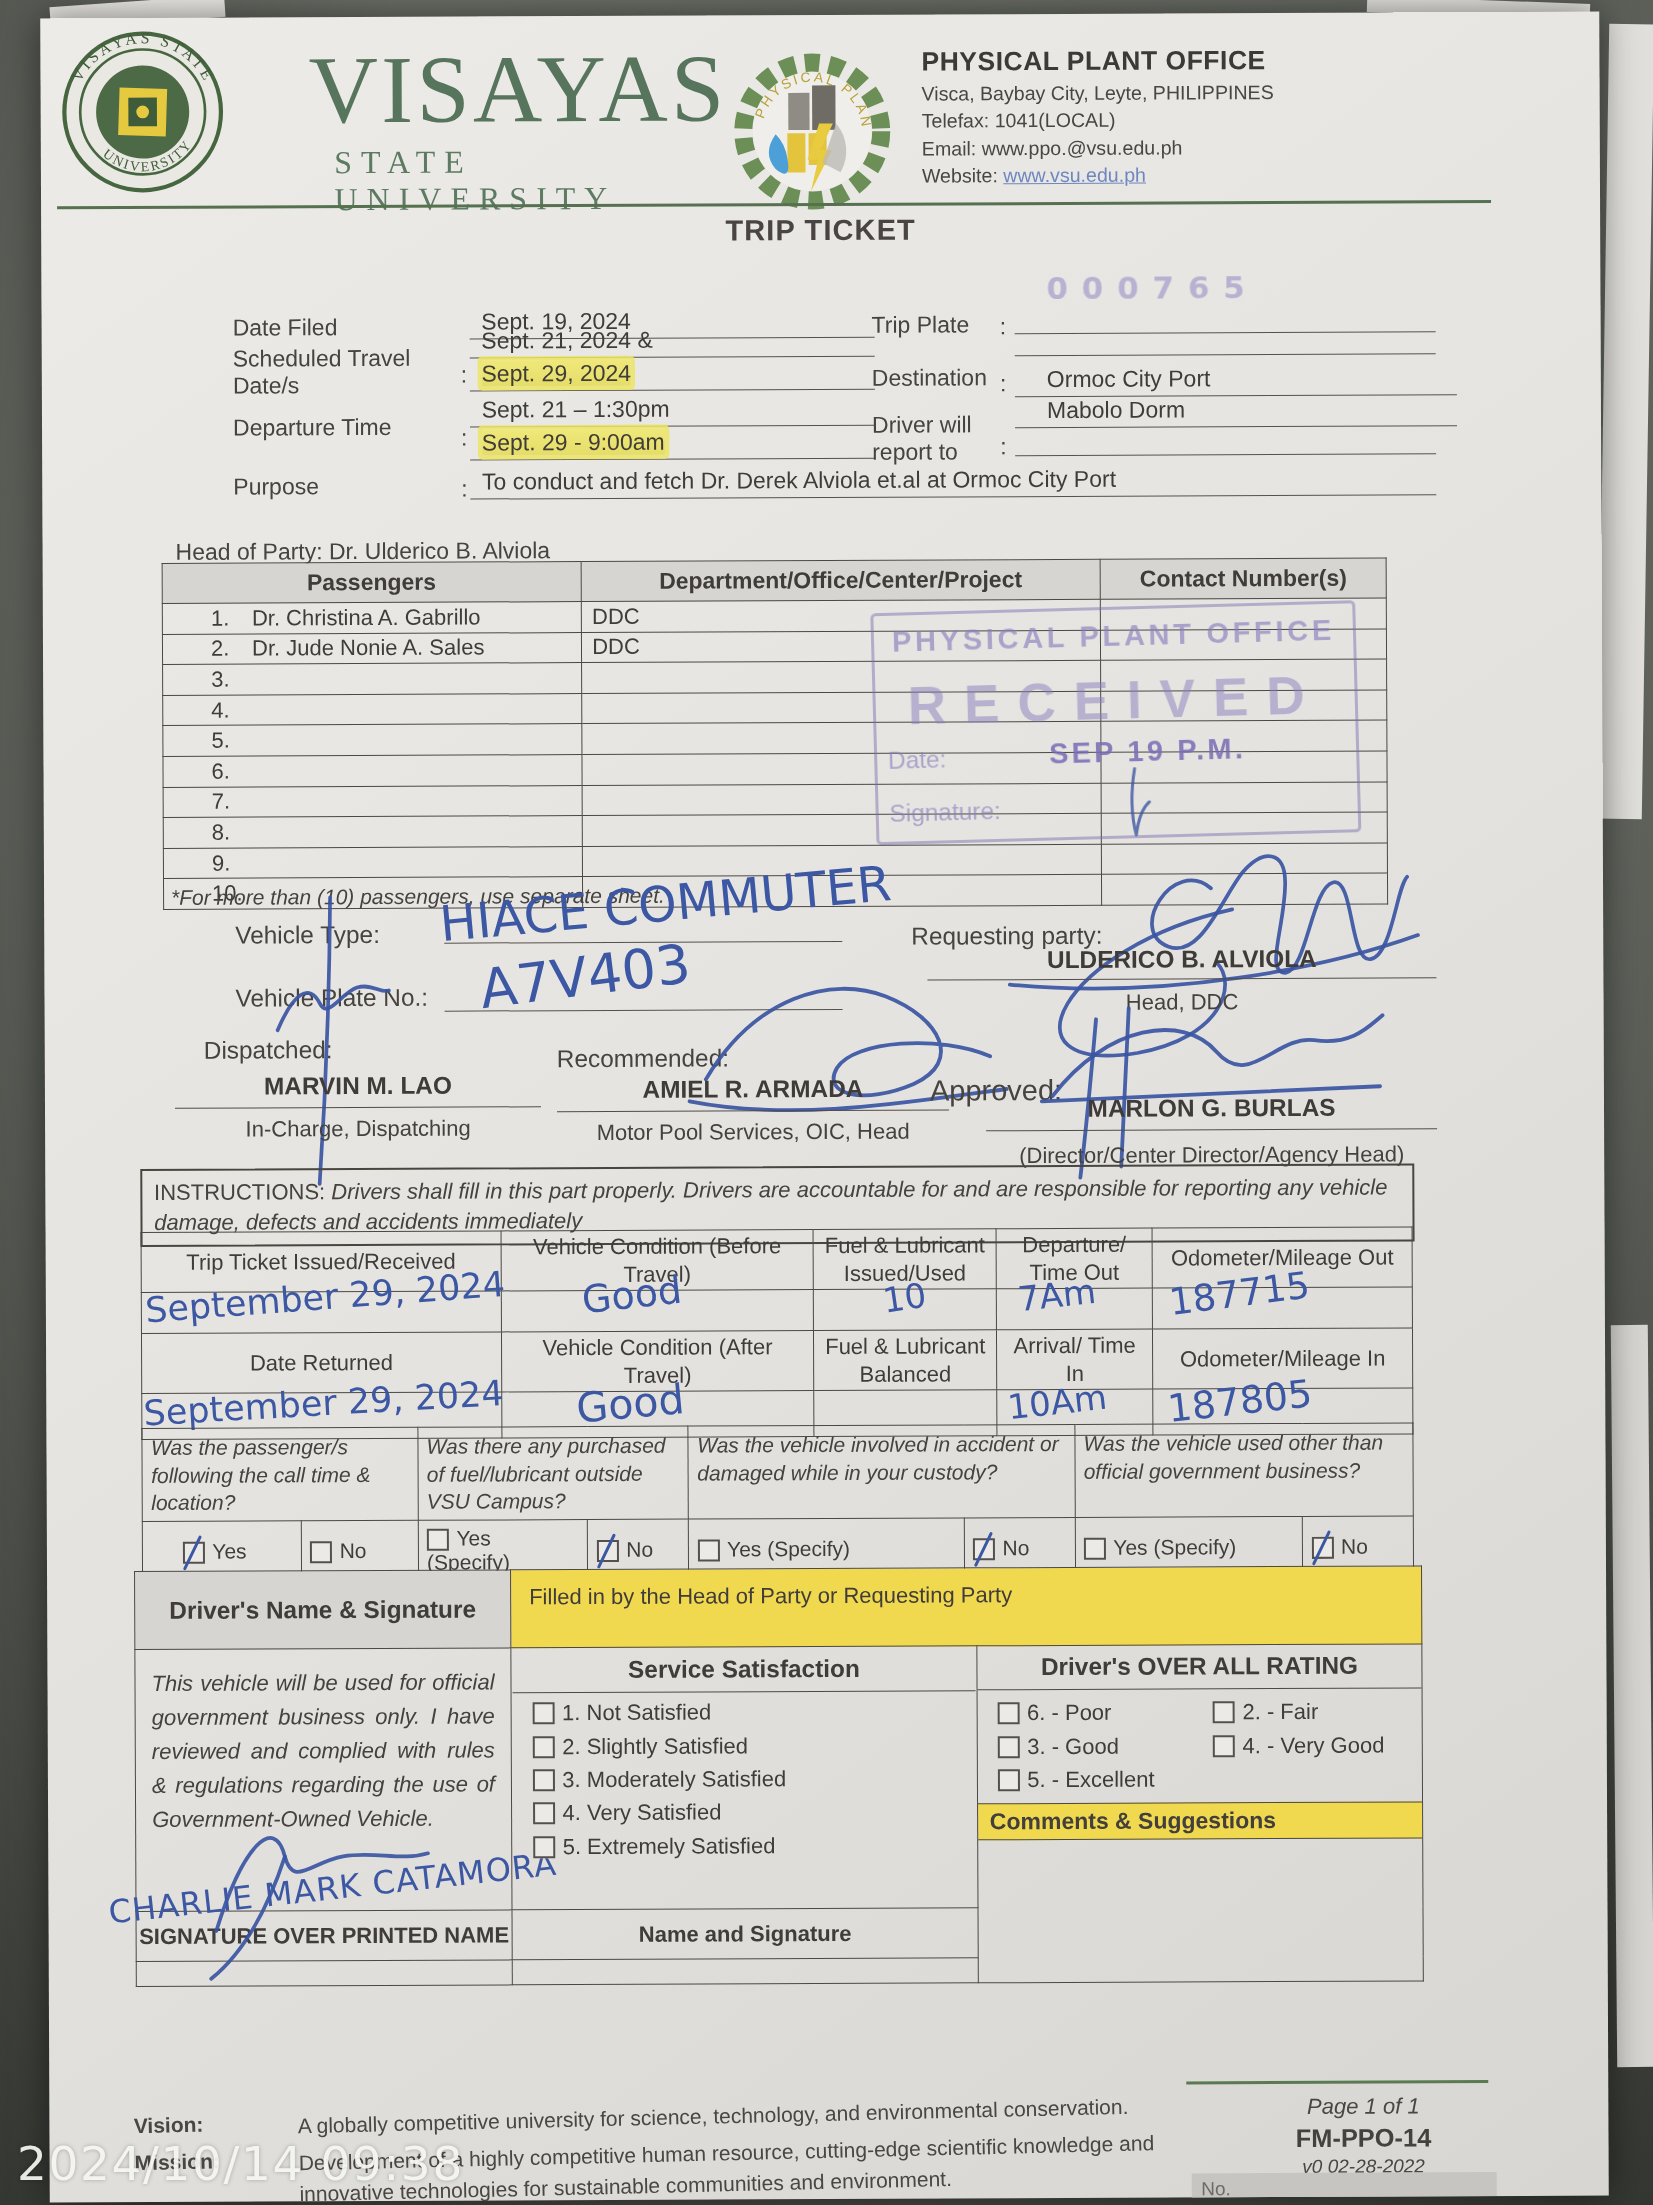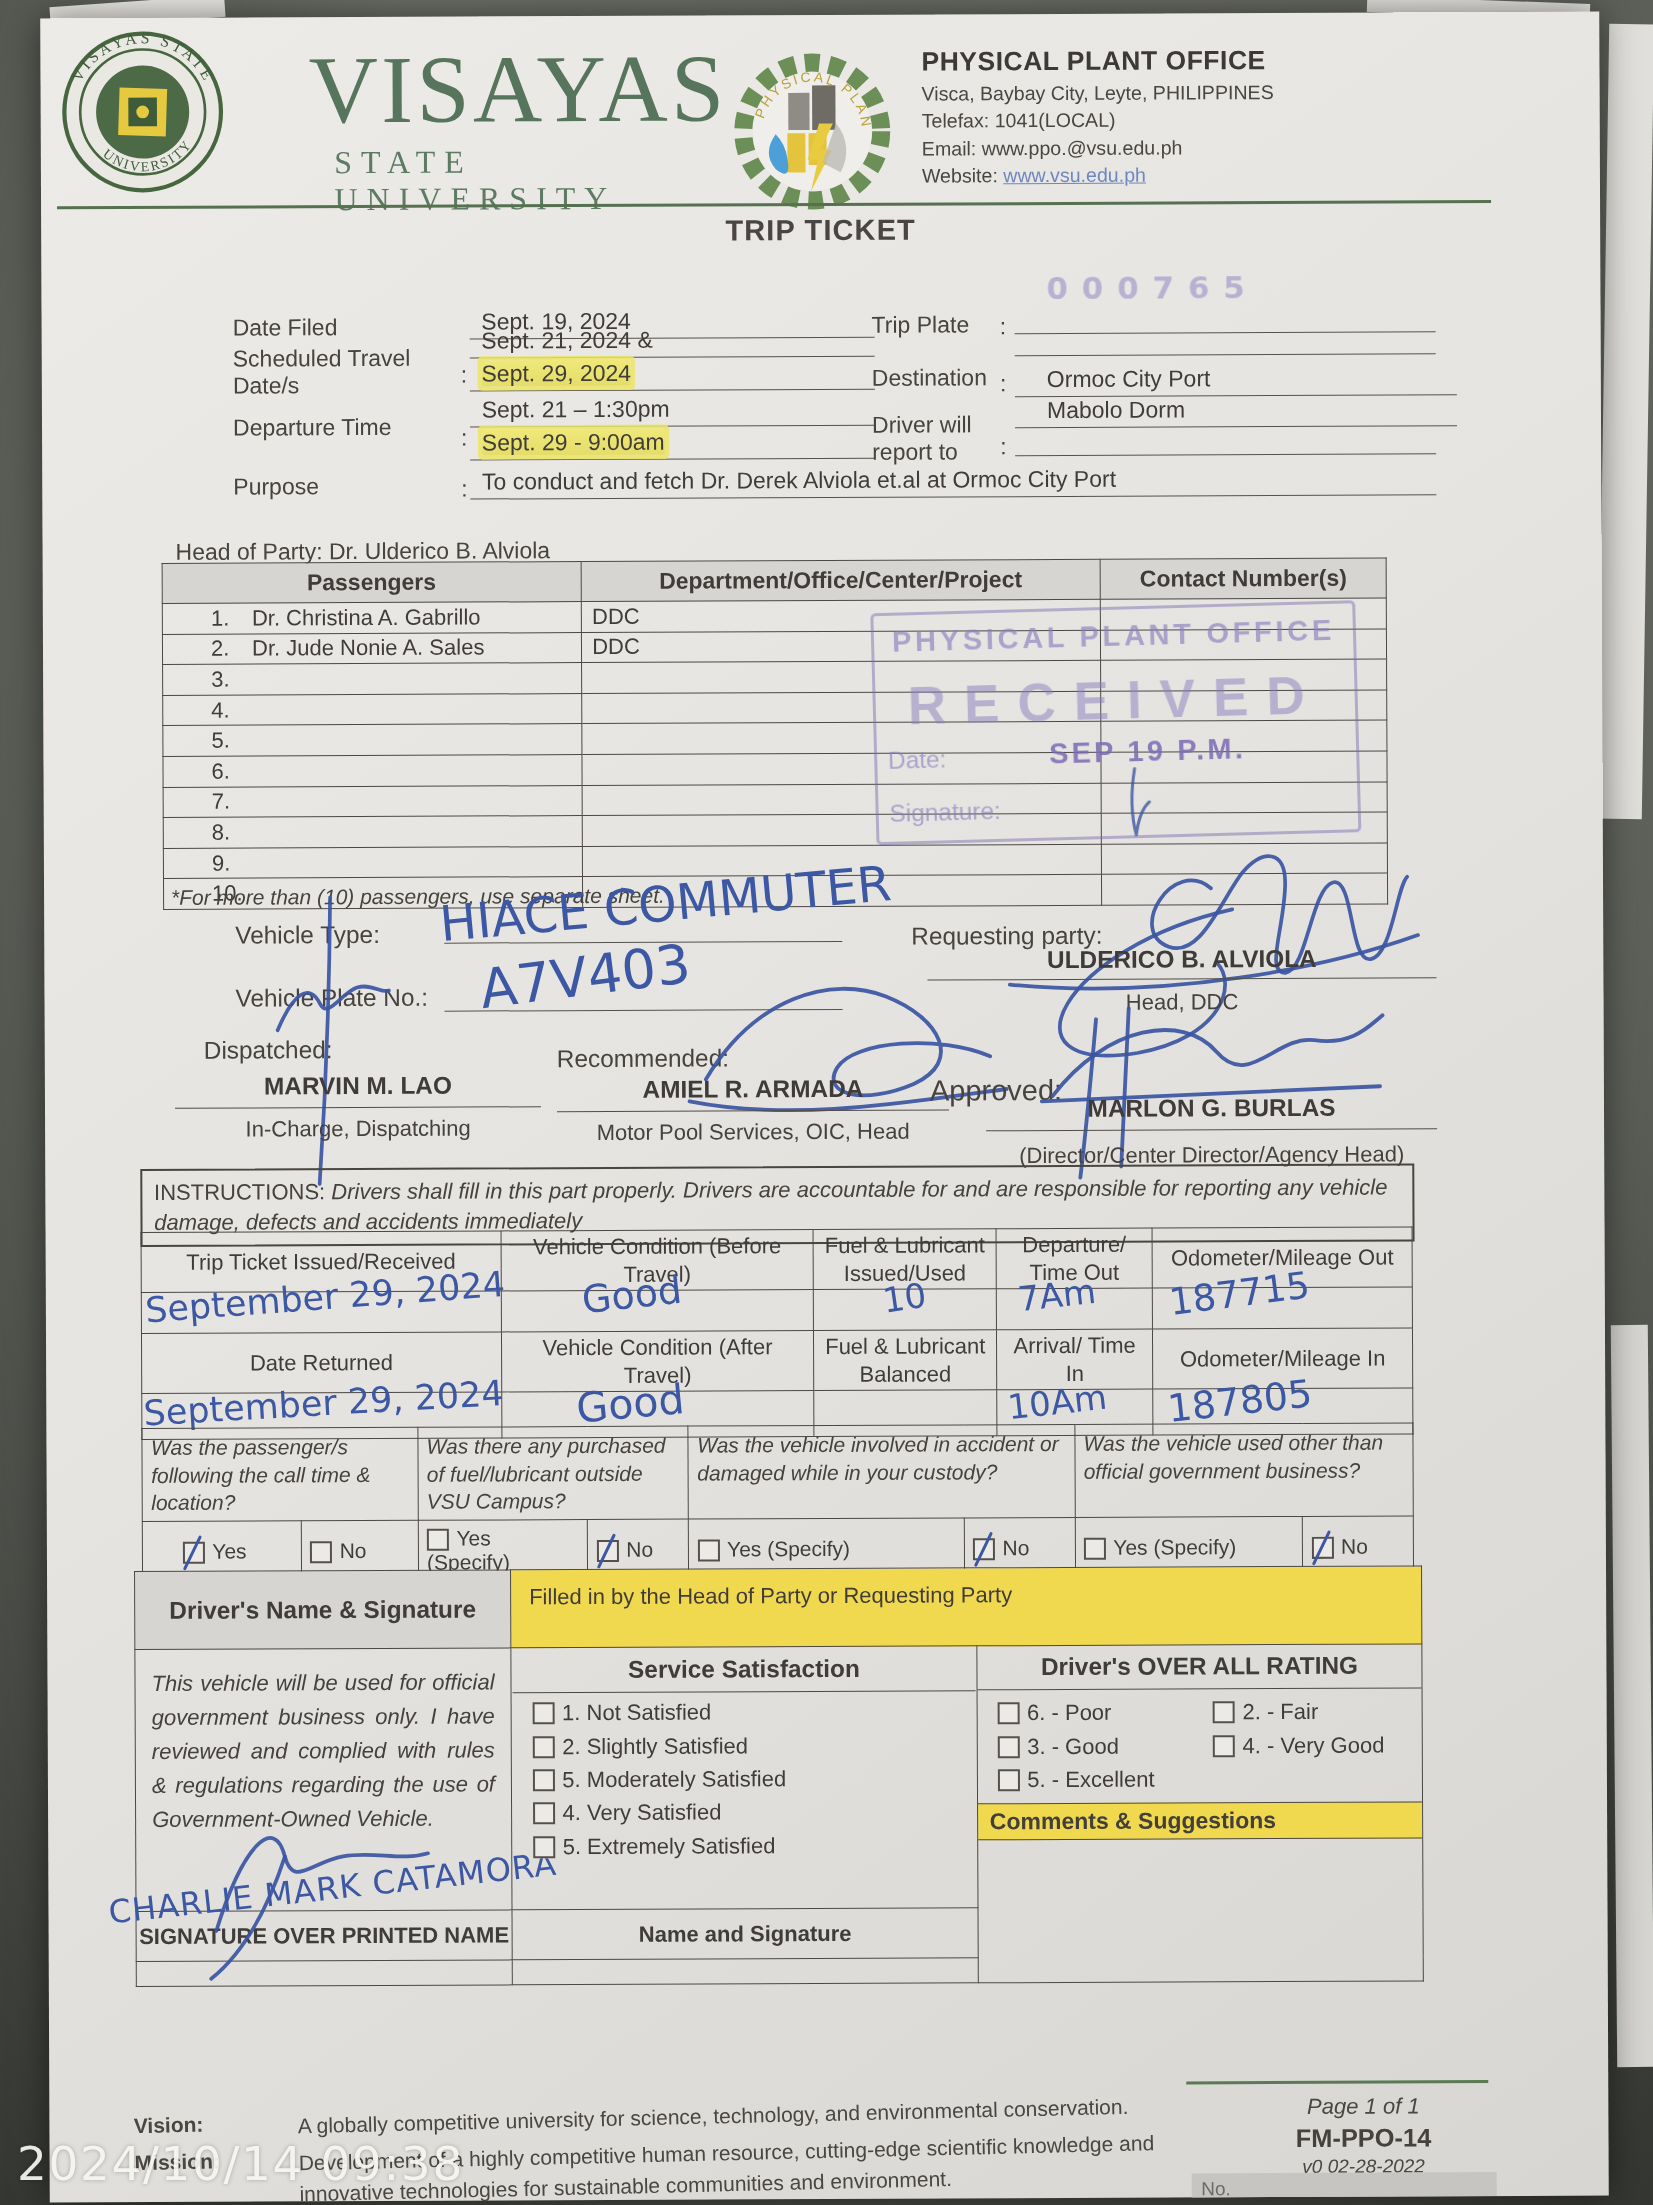--- a/index.html
+++ b/index.html
@@ -404,21 +404,21 @@
         <div class="opt">
               <span class="cb"></span>
               <span>1.  Not Satisfied</span>
             </div>
         <div class="opt">
               <span class="cb"></span>
               <span>2.  Slightly Satisfied</span>
             </div>
         <div class="opt">
               <span class="cb"></span>
-              <span>5.  Moderately Satisfied</span>
+              <span>3.  Moderately Satisfied</span>
             </div>
         <div class="opt">
               <span class="cb"></span>
               <span>4.  Very Satisfied</span>
             </div>
         <div class="opt">
               <span class="cb"></span>
               <span>5.  Extremely Satisfied</span>
             </div>
       </td>

